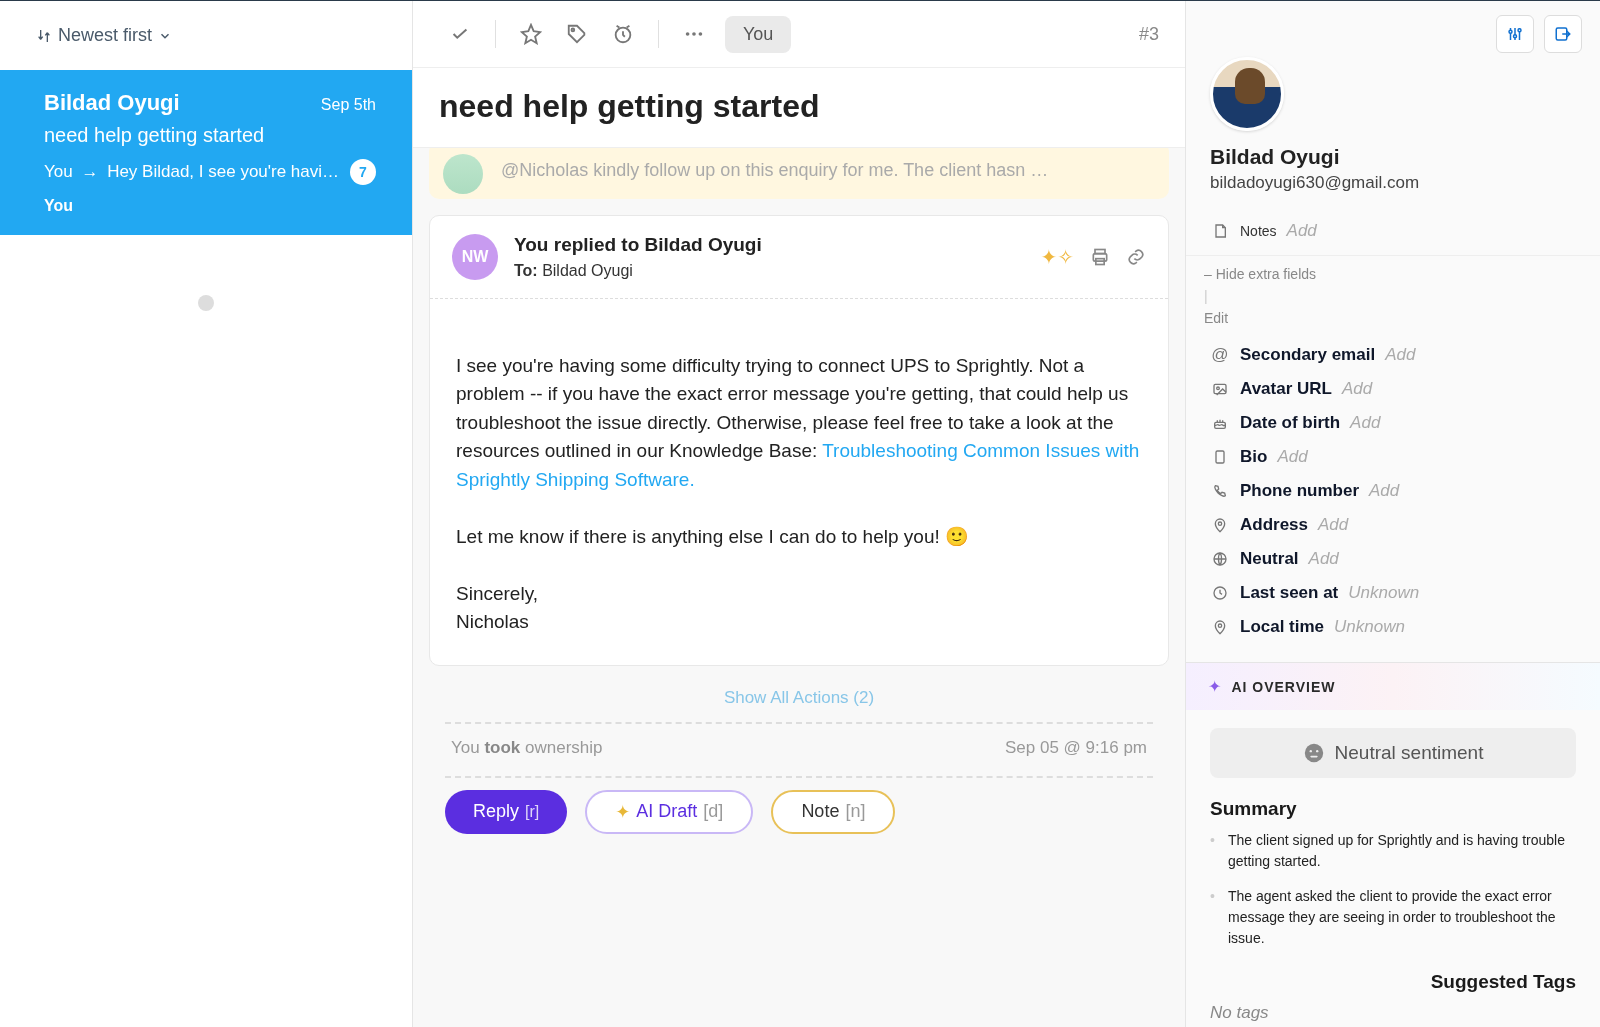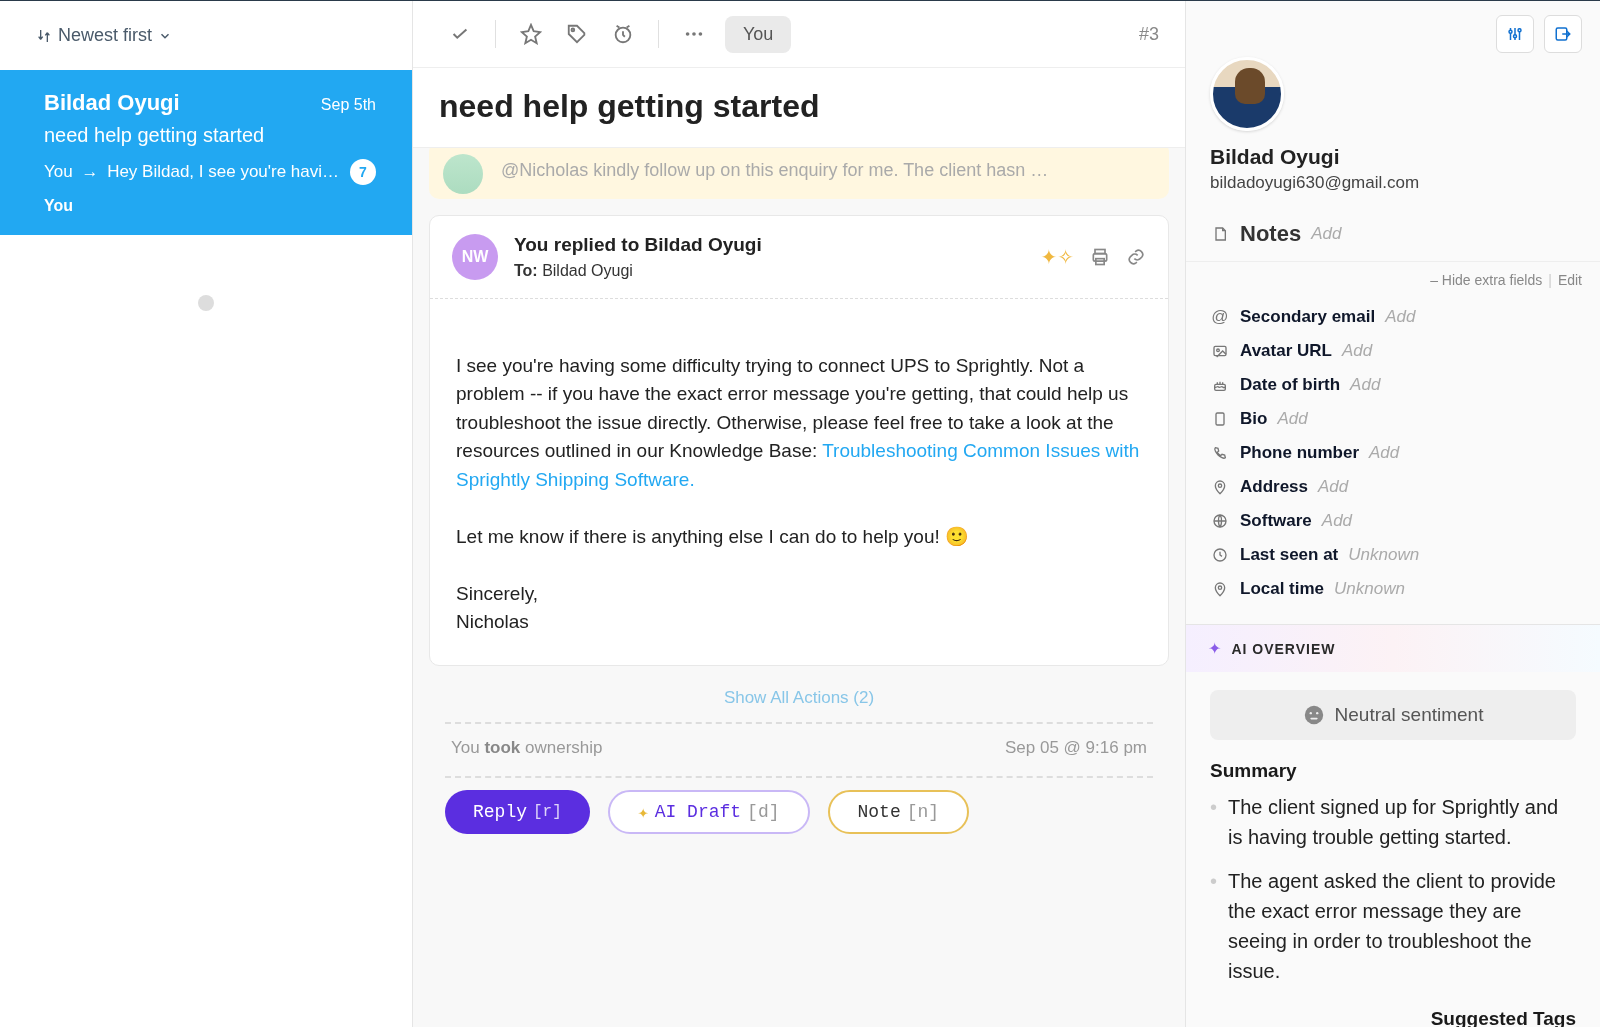--- a/index.html
+++ b/index.html
@@ -46,61 +46,61 @@
 .sparkle { color: #f0b840; font-size: 20px; }
 .msg-body { padding: 24px 26px 28px 26px; font-size: 19px; line-height: 1.5; color: #222; }
 .msg-body a { color: #22a8f2; text-decoration: none; }
 
 .show-actions { text-align: center; color: #88c6e8; font-size: 17px; padding: 14px 0; cursor: pointer; }
 .dashed-line { border-top: 2px dashed #ddd; margin: 0 16px; }
 .ownership-row { display: flex; justify-content: space-between; padding: 14px 22px 18px 22px; color: #999; font-size: 17px; }
 .ownership-row b { font-weight: 700; color: #888; }
 
 .action-buttons { display: flex; gap: 18px; padding: 12px 16px 30px 16px; }
-.btn { height: 44px; border-radius: 22px; padding: 0 28px; font-size: 18px; display: inline-flex; align-items: center; gap: 6px; cursor: pointer; border: none; font-family: Liberation Mono, monospace; }
+.btn { height: 44px; border-radius: 22px; padding: 0 28px; font-size: 18px; display: inline-flex; align-items: center; gap: 6px; cursor: pointer; border: none; }
 .btn-reply { background: #5b2ee0; color: #fff; font-weight: 500; }
 .btn-reply .shortcut { opacity: .8; font-size: 16px; }
 .btn-ai { background: #fff; border: 2px solid #c9b8f6; color: #5b2ee0; }
 .btn-ai .shortcut { color: #999; }
 .btn-note { background: #fff; border: 2px solid #e8c158; color: #333; }
 .btn-note .shortcut { color: #999; }
 
 
 .right-col { width: 414px; background: #fafafa; display: flex; flex-direction: column; overflow: hidden; }
 .right-top-icons { display: flex; justify-content: flex-end; gap: 10px; padding: 14px 18px 0 18px; }
 .sq-icon { width: 38px; height: 38px; border: 1px solid #ddd; border-radius: 6px; display: flex; align-items: center; justify-content: center; color: #1070d0; cursor: pointer; background: #fff; }
 .profile { padding: 4px 24px 14px 24px; }
 .avatar-img { width: 74px; height: 74px; border-radius: 50%; border: 3px solid #fff; box-shadow: 0 1px 3px rgba(0,0,0,.15); background: linear-gradient(#e8d8c0 40%, #1a3a6a 40%); position: relative; overflow: hidden; }
 .avatar-img::before { content:""; position:absolute; left:22px; top:8px; width:30px; height:36px; background:#6b4a2a; border-radius: 14px 14px 10px 10px; }
 .profile-name { font-size: 21px; font-weight: 700; margin-top: 14px; color: #222; }
 .profile-email { font-size: 17px; color: #444; margin-top: 4px; }
 
 .notes-row { display: flex; align-items: center; gap: 10px; padding: 14px 24px; color: #333; border-bottom: 1px solid #eee; }
-.notes-row .label { font-weight: 700; font-size: 22px; }
+.notes-row .label { font-weight: 400; font-size: 14px; }
 .notes-row .add { color: #aaa; font-style: italic; font-size: 17px; cursor: pointer; }
 .side-icon { color: #777; width: 20px; display: inline-flex; justify-content: center; }
 
-.fields-controls { display: flex; justify-content: flex-end; gap: 6px; padding: 10px 18px; font-size: 14px; color: #888; }
+.fields-controls { display: flex; justify-content: flex-end; gap: 6px; padding: 10px 18px; font-size: 14px; color: #888; flex-direction: column; }
 .fields-controls span { cursor: pointer; }
 .fields-controls .sep { color: #ccc; }
 
 .field-list { padding: 2px 24px 18px 24px; }
 .field-row { display: flex; align-items: center; gap: 10px; padding: 7px 0; font-size: 17px; }
 .field-row .flabel { font-weight: 700; color: #0f172a; }
 .field-row .fval { color: #aaa; font-style: italic; cursor: pointer; }
 
 .ai-overview { border-top: 1px solid #e5e5e5; background: linear-gradient(90deg, #f5efff, #fcf2f5, #f5fbff); padding: 14px 22px; display: flex; align-items: center; gap: 10px; }
 .ai-overview .title { font-weight: 800; letter-spacing: 1px; font-size: 14px; color: #2a2a2a; text-align: right; }
 .ai-spark { color: #8a5ce8; }
 
 .right-body { padding: 18px 24px; }
 .sentiment { background: #eee; border-radius: 8px; padding: 14px; text-align: center; color: #555; font-size: 19px; display: flex; align-items: center; justify-content: center; gap: 10px; margin-bottom: 20px; }
 .summary-h { font-weight: 700; font-size: 19px; margin-bottom: 10px; }
 .summary-list { list-style: none; margin-bottom: 22px; }
-.summary-list li { position: relative; padding-left: 18px; font-size: 20px; line-height: 1.5; color: #222; margin-bottom: 14px; }
+.summary-list li { position: relative; padding-left: 18px; font-size: 14px; line-height: 1.5; color: #222; margin-bottom: 14px; }
 .summary-list li::before { content: "•"; position: absolute; left: 0; color: #ccc; }
 .tags-h { font-weight: 700; font-size: 19px; margin-bottom: 10px; text-align: right; }
 .no-tags { color: #888; font-style: italic; font-size: 17px; }
 
 svg { display: block; }
 </style>
 </head>
 <body>
 
 <div class="app">
@@ -341,21 +341,21 @@
         <span class="flabel">Address</span>
         <span class="fval">Add</span>
       </div>
       <div class="field-row">
         <span class="side-icon">
             <svg width="16" height="16" viewBox="0 0 24 24" fill="none" stroke="currentColor" stroke-width="2">
               <circle cx="12" cy="12" r="9"></circle>
               <path d="M3 12h18M12 3c3 3 3 15 0 18M12 3c-3 3-3 15 0 18"></path>
             </svg>
           </span>
-        <span class="flabel">Software</span>
+        <span class="flabel">Neutral</span>
         <span class="fval">Add</span>
       </div>
       <div class="field-row">
         <span class="side-icon">
             <svg width="16" height="16" viewBox="0 0 24 24" fill="none" stroke="currentColor" stroke-width="2">
               <circle cx="12" cy="12" r="9"></circle>
               <path d="M12 7v5l3 2"></path>
             </svg>
           </span>
         <span class="flabel">Last seen at</span>

